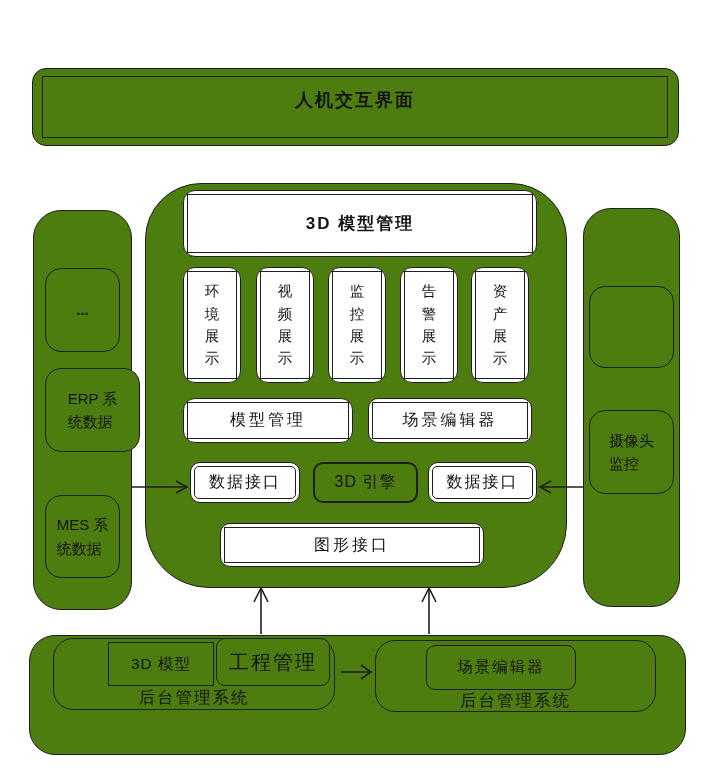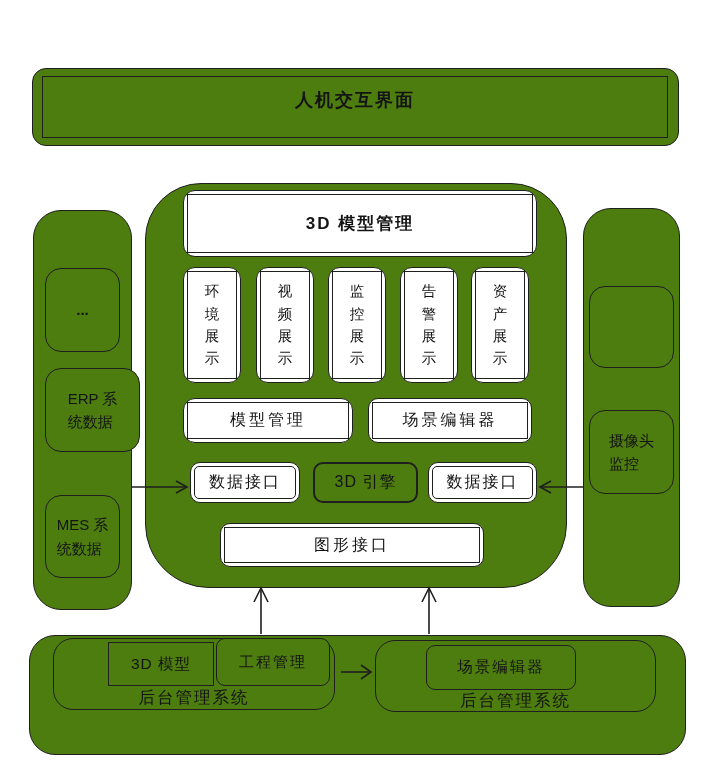--- a/index.html
+++ b/index.html
@@ -139,21 +139,21 @@
     </div>
 </div>
 
 <div class="abs rbox" style="left:29px;top:635px;width:657px;height:120px;border-radius:26px;"></div>
 
 <div class="abs rbox" style="left:53px;top:638px;width:282px;height:72px;border-radius:20px;"></div>
 <div class="abs rbox cflex" style="left:108px;top:642px;width:106px;height:44px;border-radius:0;">
   <span style="font-size:15.5px;letter-spacing:1px;">3D 模型</span>
 </div>
 <div class="abs rbox cflex" style="left:216px;top:638px;width:114px;height:48px;border-radius:9px;">
-  <span style="font-size:15px;letter-spacing:2px;">工程管理</span>
+  <span style="font-size:20px;letter-spacing:2px;">工程管理</span>
 </div>
 <div class="abs syslabel" style="left:53px;top:687px;width:282px;">后台管理系统</div>
 
 <div class="abs rbox" style="left:375px;top:640px;width:281px;height:72px;border-radius:20px;"></div>
 <div class="abs rbox cflex" style="left:426px;top:645px;width:150px;height:45px;border-radius:9px;">
   <span style="font-size:15.5px;letter-spacing:2px;">场景编辑器</span>
 </div>
 <div class="abs syslabel" style="left:375px;top:690px;width:281px;">后台管理系统</div>
 
 <svg class="overlay" width="707" height="769" viewBox="0 0 707 769">

